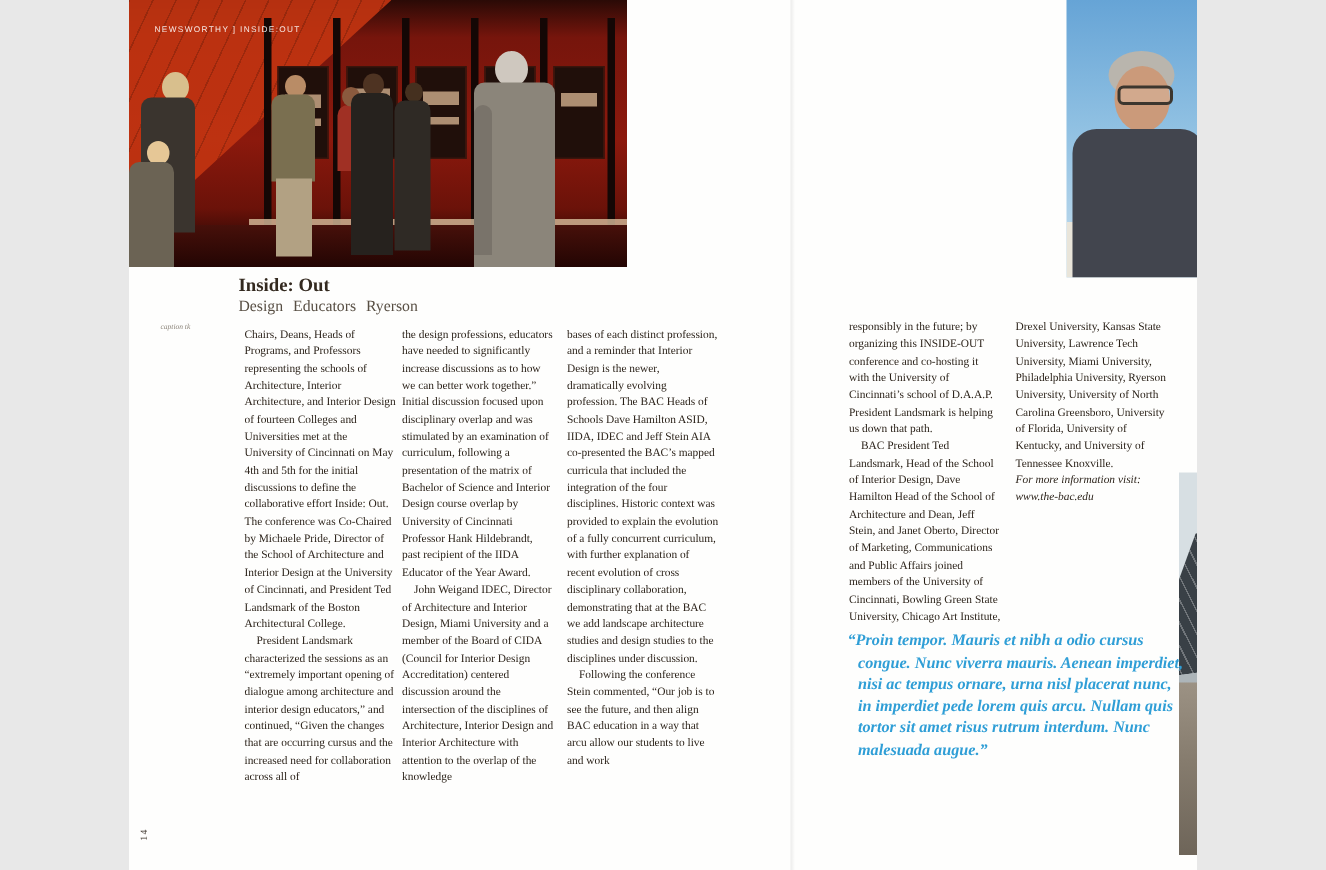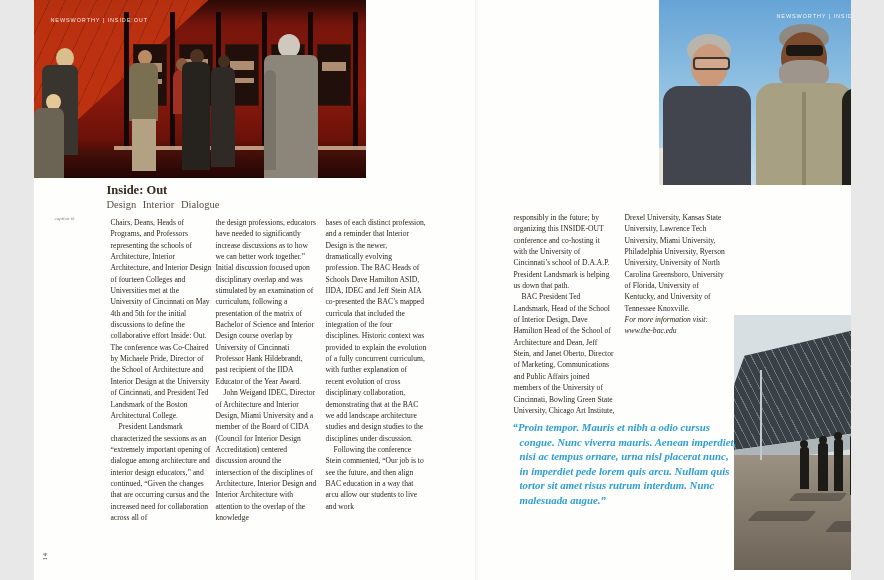--- a/index.html
+++ b/index.html
@@ -1,16 +1,16 @@
 <!DOCTYPE html>
 <html><head>
 <meta charset="utf-8">
 <style>
   html,body{margin:0;padding:0;background:#e8e8e8;}
-  .spread{position:relative;width:817px;height:580px;background:#fefefd;overflow:hidden;
+  .spread{position:relative;width:712px;height:580px;background:#fefefd;overflow:hidden;
           font-family:"Liberation Serif",serif;margin:0 auto;}
   
   .runhead{position:absolute;font-family:"Liberation Sans",sans-serif;font-size:5.5px;
            letter-spacing:.9px;color:rgba(255,255,255,.88);white-space:nowrap;}
   
   .title{position:absolute;left:73px;top:183px;font-size:12.5px;font-weight:bold;color:#33291f;}
   .subtitle{position:absolute;left:73px;top:199px;font-size:10.5px;color:#584f44;word-spacing:4px;}
   .marginnote{position:absolute;left:21px;top:216px;font-size:5px;font-style:italic;color:#8d867b;}
   
   .col{position:absolute;width:101px;font-size:7.6px;line-height:11.35px;color:#271e15;}
@@ -165,21 +165,21 @@
     <div class="fig" style="left:84px;top:128px;width:10px;height:48px"></div>
     <div class="fig" style="left:100px;top:124px;width:9px;height:52px"></div>
     <div class="fig" style="left:116px;top:120px;width:12px;height:60px"></div>
     <div class="fig" style="left:134px;top:116px;width:12px;height:68px"></div>
     <div class="fig" style="left:152px;top:110px;width:14px;height:78px"></div>
     <div class="fig" style="left:170px;top:104px;width:14px;height:90px"></div>
   </div>
   <div class="vlabel">NEWSWORTHY</div>
 
   <div class="title">Inside: Out</div>
-  <div class="subtitle">Design Interior Dialogue</div>
+  <div class="subtitle">Design Educators Ryerson</div>
   <div class="marginnote">caption tk</div>
 
   <div class="col" style="left:77px;top:217px">
     <p>Chairs, Deans, Heads of Programs, and Professors representing the schools of Architecture, Interior Architecture, and Interior Design of fourteen Colleges and Universities met at the University of Cincinnati on May 4th and 5th for the initial discussions to define the collaborative effort Inside: Out. The conference was Co-Chaired by Michaele Pride, Director of the School of Architecture and Interior Design at the University of Cincinnati, and President Ted Landsmark of the Boston Architectural College.</p>
     <p class="indent">President Landsmark characterized the sessions as an “extremely important opening of dialogue among architecture and interior design educators,” and continued, “Given the changes that are occurring cursus and the increased need for collaboration across all of</p>
   </div>
   <div class="col" style="left:182px;top:217px">
     <p>the design professions, educators have needed to significantly increase discussions as to how we can better work together.” Initial discussion focused upon disciplinary overlap and was stimulated by an examination of curriculum, following a presentation of the matrix of Bachelor of Science and Interior Design course overlap by University of Cincinnati Professor Hank Hildebrandt, past recipient of the IIDA Educator of the Year Award.</p>
     <p class="indent">John Weigand IDEC, Director of Architecture and Interior Design, Miami University and a member of the Board of CIDA (Council for Interior Design Accreditation) centered discussion around the intersection of the disciplines of Architecture, Interior Design and Interior Architecture with attention to the overlap of the knowledge</p>
   </div>

